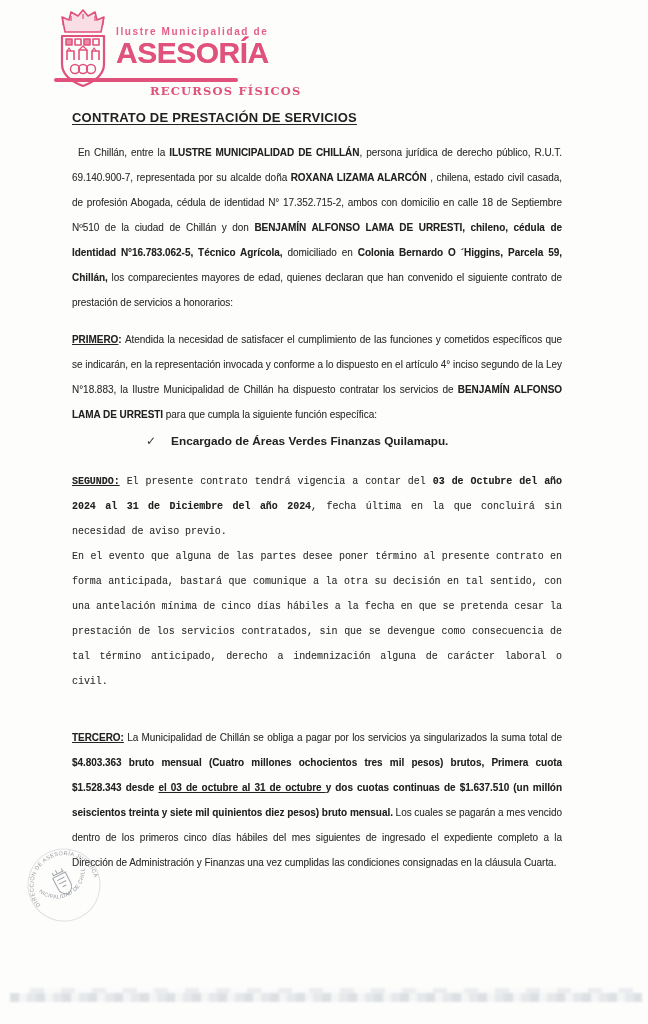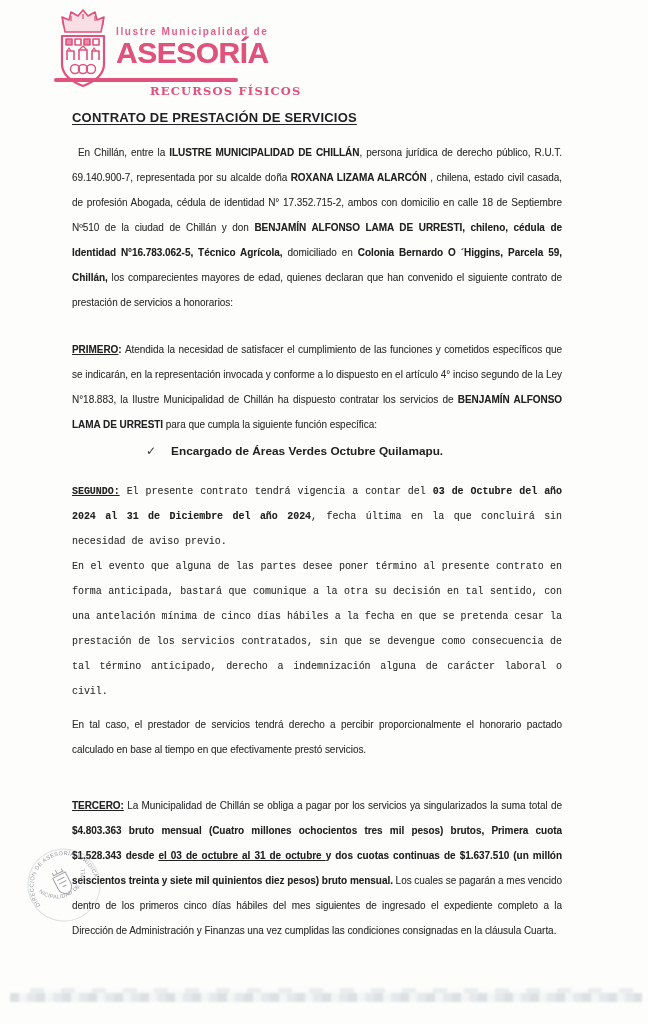--- a/index.html
+++ b/index.html
@@ -19,21 +19,21 @@
             text-shadow:0 0 .6px rgba(224,81,124,.6);white-space:nowrap;}
   .logo-rule{position:absolute;left:2px;top:70px;width:184px;height:4px;background:#e0517c;border-radius:2px;}
   .logo-sub{position:absolute;left:68px;top:76px;font-family:"DejaVu Serif","Liberation Serif",serif;
             font-size:11.5px;font-weight:bold;letter-spacing:1.2px;color:#e0517c;white-space:nowrap;margin-left:30px;}
   
   .doc-title{margin-top:10px;font-size:13px;font-weight:bold;letter-spacing:.2px;color:#222;}
   .doc-title .u{text-decoration:underline;text-underline-offset:2px;}
   .para{margin:0;text-align:justify;font-size:10px;line-height:25px;letter-spacing:-.05px;
         color:#2e2e2e;text-shadow:0 0 .4px rgba(40,40,40,.25);}
   .mt-intro{margin-top:15px;text-indent:6px;}
-  .mt-primero{margin-top:22px;}
+  .mt-primero{margin-top:12px;}
   .mt-segundo{margin-top:18px;font-family:Liberation Mono, monospace;}
   .mt-entalcaso{margin-top:8px;}
   .mt-tercero{margin-top:31px;}
   .b{font-weight:bold;color:#222;}
   .u{text-decoration:underline;text-underline-offset:1px;}
   .bullet-row{margin-top:5px;display:flex;align-items:baseline;padding-left:74px;
               font-size:11.8px;line-height:19.3px;}
   .check{font-size:12px;color:#333;margin-right:15px;}
   
   .stamp{position:absolute;left:24px;top:845px;opacity:.72;filter:blur(.25px);}
@@ -76,26 +76,25 @@
     </div>
 
     <div class="doc-title"><span class="u">CONTRATO DE PRESTACIÓN DE SERVICIOS</span></div>
 
     <p class="para mt-intro"><span>En Chillán, entre la </span><span class="b">ILUSTRE MUNICIPALIDAD DE CHILLÁN</span><span>, persona jurídica de derecho público, R.U.T. 69.140.900-7, representada por su alcalde doña </span><span class="b">ROXANA LIZAMA ALARCÓN</span><span> , chilena, estado civil casada, de profesión Abogada, cédula de identidad N° 17.352.715-2, ambos con domicilio en calle 18 de Septiembre Nº510 de la ciudad de Chillán y don </span><span class="b">BENJAMÍN ALFONSO LAMA DE URRESTI, chileno, cédula de Identidad N°16.783.062-5, Técnico Agrícola,</span><span> domiciliado en </span><span class="b">Colonia Bernardo O ´Higgins, Parcela 59, Chillán,</span><span> los comparecientes mayores de edad, quienes declaran que han convenido el siguiente contrato de prestación de servicios a honorarios:</span></p>
 
     <p class="para mt-primero"><span class="b u">PRIMERO</span><span class="b">: </span><span>Atendida la necesidad de satisfacer el cumplimiento de las funciones y cometidos específicos que se indicarán, en la representación invocada y conforme a lo dispuesto en el artículo 4° inciso segundo de la Ley N°18.883, la Ilustre Municipalidad de Chillán ha dispuesto contratar los servicios de </span><span class="b">BENJAMÍN ALFONSO LAMA DE URRESTI</span><span> para que cumpla la siguiente función específica:</span></p>
 
     <div class="bullet-row">
       <span class="check">✓</span>
-      <span class="b">Encargado de Áreas Verdes Octubre Quilamapu.</span>
+      <span class="b">Encargado de Áreas Verdes Finanzas Quilamapu.</span>
     </div>
 
     <p class="para mt-segundo"><span class="b u">SEGUNDO:</span><span> El presente contrato tendrá vigencia a contar del </span><span class="b">03 de Octubre del año 2024 al 31 de Diciembre del año 2024</span><span>, fecha última en la que concluirá sin necesidad de aviso previo.</span><br><span>En el evento que alguna de las partes desee poner término al presente contrato en forma anticipada, bastará que comunique a la otra su decisión en tal sentido, con una antelación mínima de cinco días hábiles a la fecha en que se pretenda cesar la prestación de los servicios contratados, sin que se devengue como consecuencia de tal término anticipado, derecho a indemnización alguna de carácter laboral o civil.</span></p>
 
-    <p class="para mt-entalcaso"><span>En tal caso, el prestador de servicios tendrá derecho a percibir proporcionalmente el honorario pactado calculado en base al tiempo en que efectivamente prestó servicios.</span></p>
 
     <p class="para mt-tercero"><span class="b u">TERCERO:</span><span> La Municipalidad de Chillán se obliga a pagar por los servicios ya singularizados la suma total de </span><span class="b">$4.803.363 bruto mensual (Cuatro millones ochocientos tres mil pesos) brutos, Primera cuota $1.528.343 desde </span><span class="b u">el 03 de octubre al 31 de octubre </span><span class="b">y dos cuotas continuas de $1.637.510 (un millón seiscientos treinta y siete mil quinientos diez pesos) bruto mensual.</span><span> Los cuales se pagarán a mes vencido dentro de los primeros cinco días hábiles del mes siguientes de ingresado el expediente completo a la Dirección de Administración y Finanzas una vez cumplidas las condiciones consignadas en la cláusula Cuarta.</span></p>
 
   </div>
 
   <div class="stamp">
     <svg width="80" height="80" viewBox="0 0 80 80">
       <g transform="rotate(-27 40 40)" fill="#6e737a" stroke="none">
         <circle cx="40" cy="40" r="36" fill="none" stroke="rgba(110,115,122,0.3)" stroke-width="1"></circle>
         <defs>

